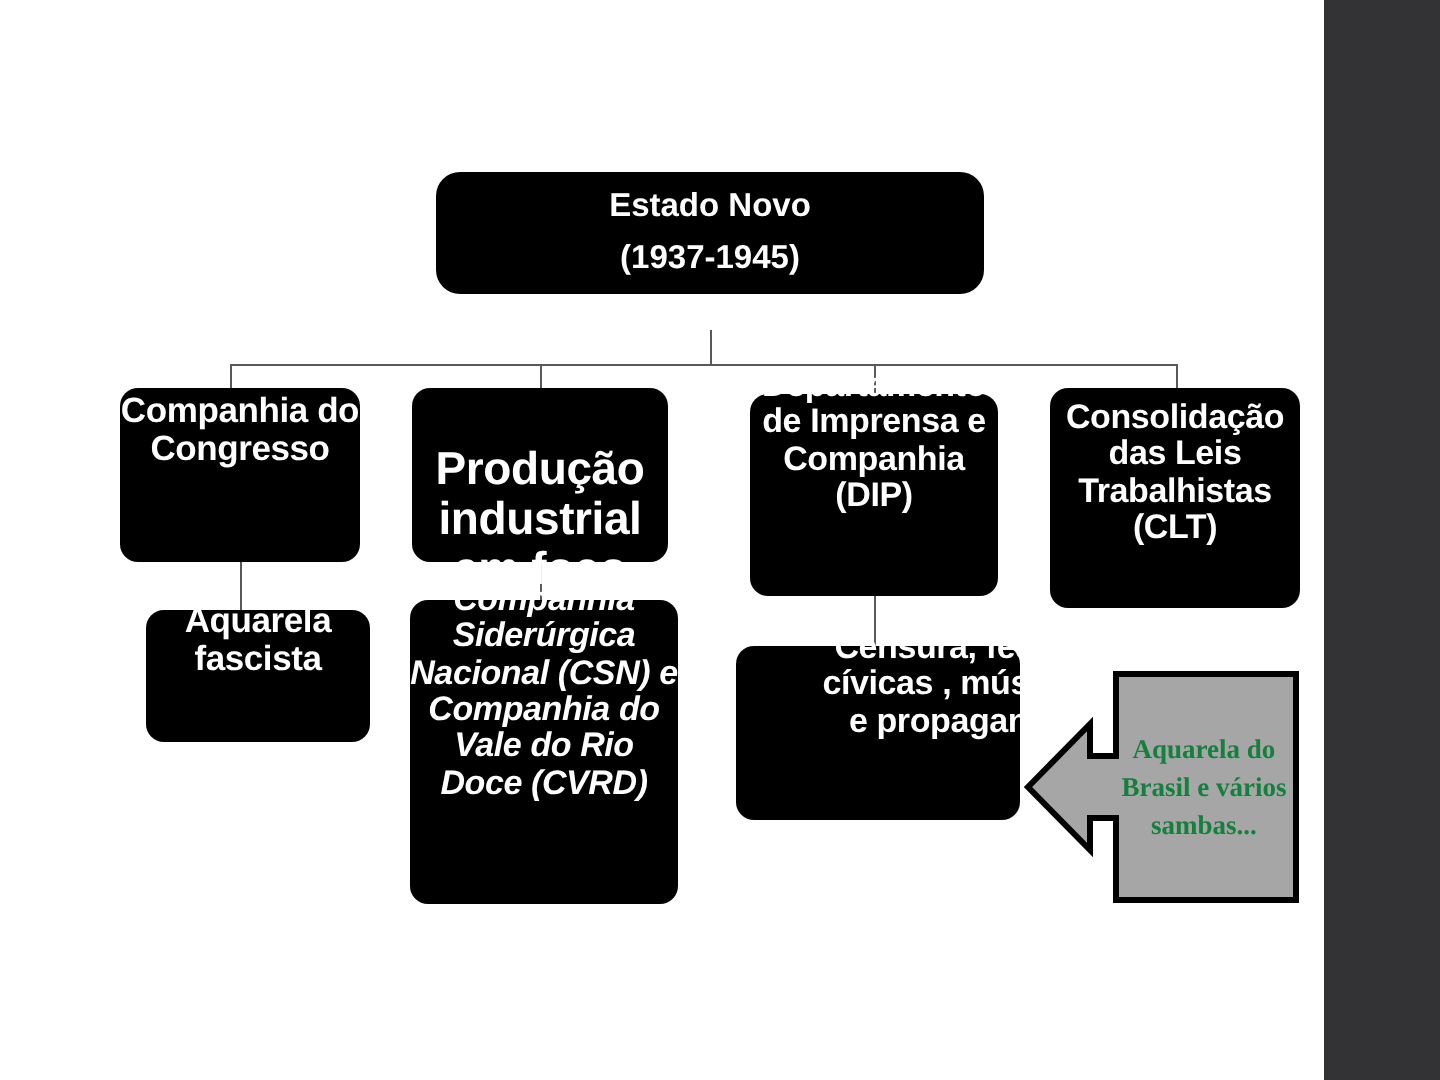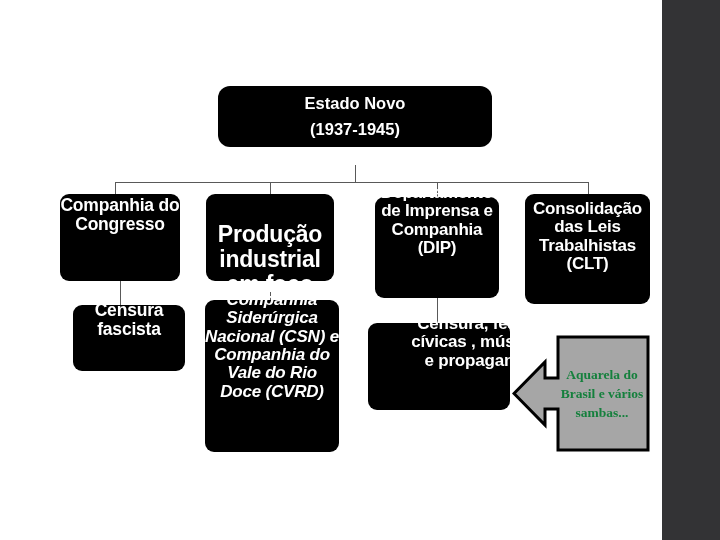--- a/index.html
+++ b/index.html
@@ -158,21 +158,21 @@
     <span class="txt">Produção industrial em foco</span>
   </div>
   <div class="node" id="node-dip">
     <span class="txt">Departamento de Imprensa e Companhia (DIP)</span>
   </div>
   <div class="node" id="node-clt">
     <span class="txt">Consolidação das Leis Trabalhistas (CLT)</span>
   </div>
 
   <div class="node" id="node-ditadura">
-    <span class="txt">Censura fascista</span>
+    <span class="txt">Aquarela fascista</span>
   </div>
   <div class="node" id="node-empresas">
     <span class="txt">Companhia Siderúrgica Nacional (CSN) e Companhia do Vale do Rio Doce (CVRD)</span>
   </div>
   <div class="node" id="node-censura">
     <span class="txt">Censura, festas cívicas , músicas e propaganda</span>
   </div>
 
   <div id="callout-sambas">
     <svg class="arrow-shape" viewBox="0 0 138 119" preserveAspectRatio="none">

